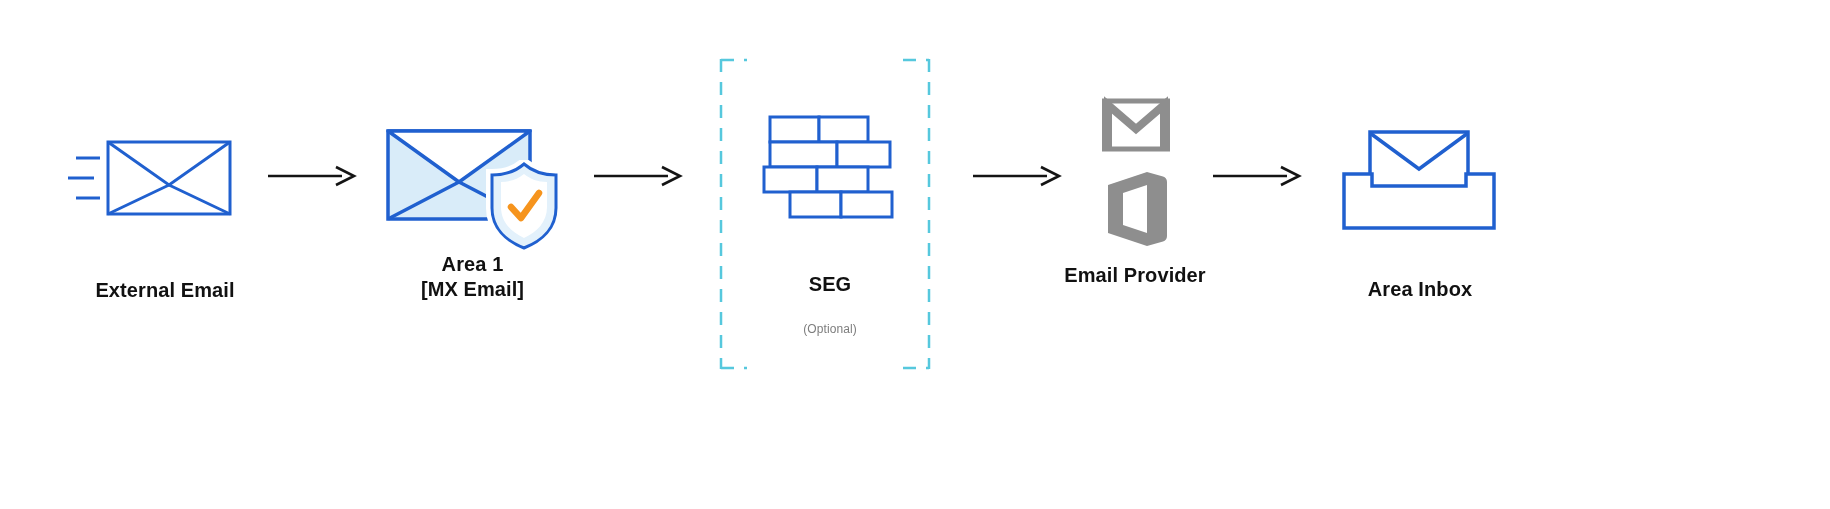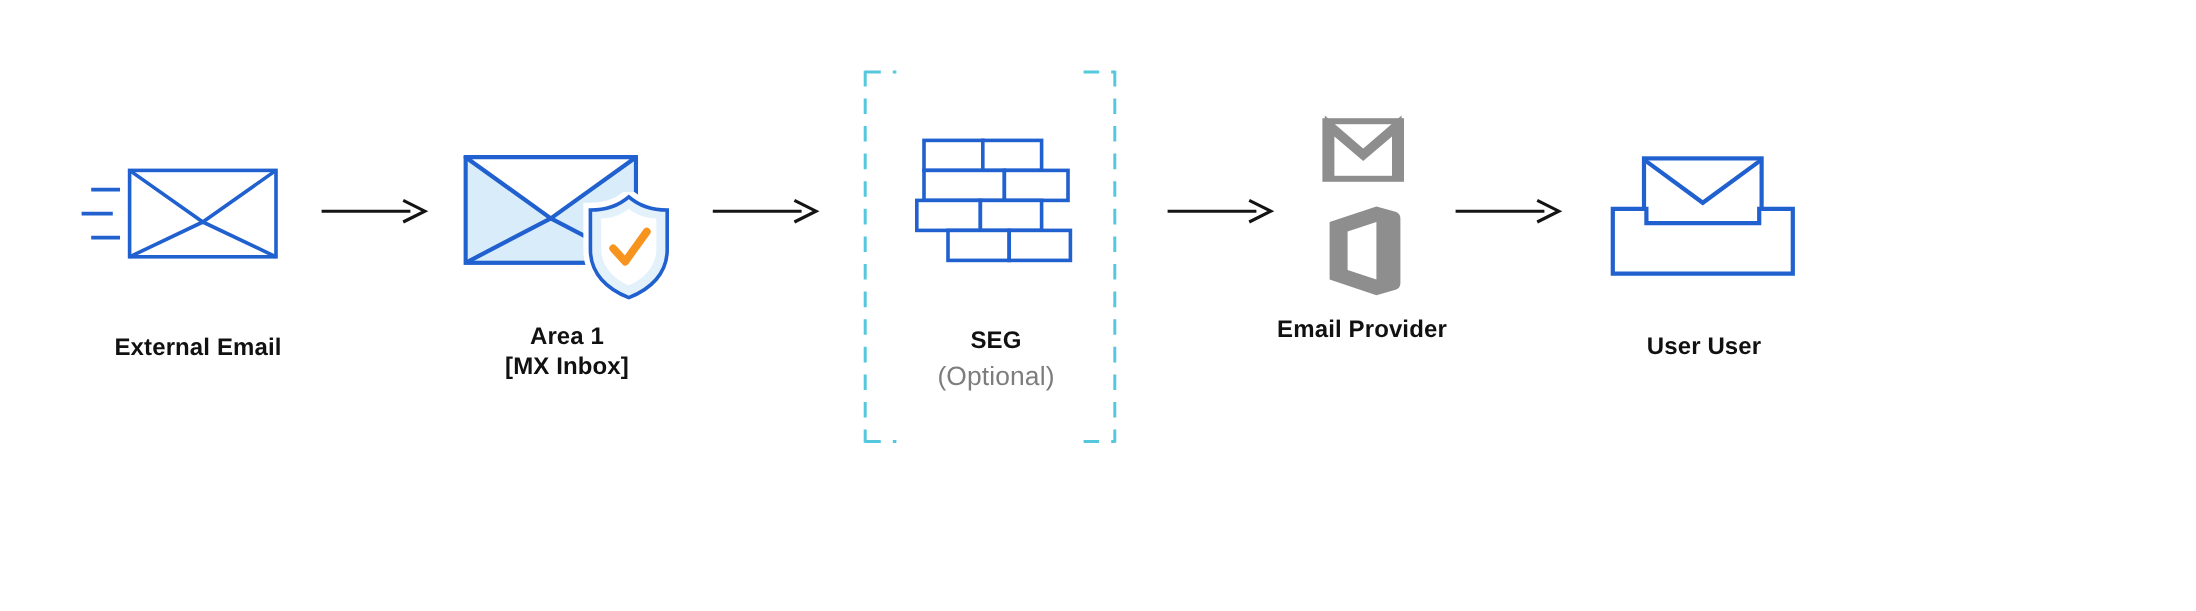--- a/index.html
+++ b/index.html
@@ -9,21 +9,21 @@
     font-family:"Liberation Sans",sans-serif;
     color:var(--text,#111);
     overflow:hidden;
   }
   .abs{position:absolute;}
   .label{
     position:absolute;text-align:center;
     font-size:20px;font-weight:700;line-height:25px;
     color:var(--text,#111);letter-spacing:.1px;
   }
-  .sublabel{font-size:22px;font-weight:400;color:var(--muted,#7d7d7d);margin-top:4px;}
+  .sublabel{font-size:12px;font-weight:400;color:var(--muted,#7d7d7d);margin-top:20px;}
 
   
   .st-blue{stroke:var(--blue);fill:none;stroke-width:3;}
   .st-blue35{stroke:var(--blue);fill:none;stroke-width:3.5;}
   .st-blue-f-white{stroke:var(--blue);fill:#fff;stroke-width:3;}
   .env-body{stroke:var(--blue);fill:var(--light-blue);stroke-width:3.5;}
   .env-flap{stroke:var(--blue);fill:#fff;stroke-width:3.5;stroke-linejoin:round;}
   .env2{fill:#fff;stroke:var(--blue);stroke-width:3.5;}
   .tray{fill:#fff;stroke:var(--blue);stroke-width:3.5;stroke-linejoin:miter;}
   .shield-halo{fill:#fff;stroke:#fff;stroke-width:12;}
@@ -67,23 +67,23 @@
     </svg>
   </div>
   <div class="abs" style="left:486px;top:160px;">
     <svg width="76" height="92" viewBox="0 0 76 92">
       <path class="shield-halo" d="M38,4 C46,11 57,15 70,15 L70,48 C70,68 56,81 38,88 C20,81 6,68 6,48 L6,15 C19,15 30,11 38,4 Z"></path>
       <path class="shield-outer" d="M38,4 C46,11 57,15 70,15 L70,48 C70,68 56,81 38,88 C20,81 6,68 6,48 L6,15 C19,15 30,11 38,4 Z"></path>
       <path class="shield-inner" d="M38,14 C44,19 52,22 61,22 L61,47 C61,62 51,72 38,78 C25,72 15,62 15,47 L15,22 C24,22 32,19 38,14 Z"></path>
       <polyline class="check" points="25,47 35,58 53,33"></polyline>
     </svg>
   </div>
-  <div class="label" style="left:380px;top:269px;width:185px;">
+  <div class="label" style="left:380px;top:252px;width:185px;">
     <div>Area 1</div>
-    <div>[MX Inbox]</div>
+    <div>[MX Email]</div>
   </div>
 
   <svg class="abs" style="left:592px;top:163px;" width="92" height="26" viewBox="0 0 92 26">
     <line class="arrow-line" x1="2" y1="13" x2="76" y2="13"></line>
     <polyline class="arrow-line" points="70,4 88,13 70,22"></polyline>
   </svg>
 
   <svg class="abs" style="left:717px;top:57px;" width="216" height="314" viewBox="0 0 216 314">
     <line class="dash" x1="4" y1="2" x2="4" y2="312"></line>
     <line class="dash" x1="212" y1="2" x2="212" y2="312"></line>
@@ -133,15 +133,15 @@
     <polyline class="arrow-line" points="70,4 88,13 70,22"></polyline>
   </svg>
 
   <div class="abs" style="left:1340px;top:128px;">
     <svg width="158" height="104" viewBox="0 0 158 104">
       <rect class="env2" x="30" y="4" width="98" height="62"></rect>
       <path class="st-blue35" d="M30,5 L79,41 L128,5"></path>
       <path class="tray" d="M4,100 L4,46 L32,46 L32,58 L126,58 L126,46 L154,46 L154,100 Z"></path>
     </svg>
   </div>
-  <div class="label" style="left:1333px;top:277px;width:174px;">User User</div>
+  <div class="label" style="left:1333px;top:277px;width:174px;">Area Inbox</div>
 
 </div>
 
 </body></html>

